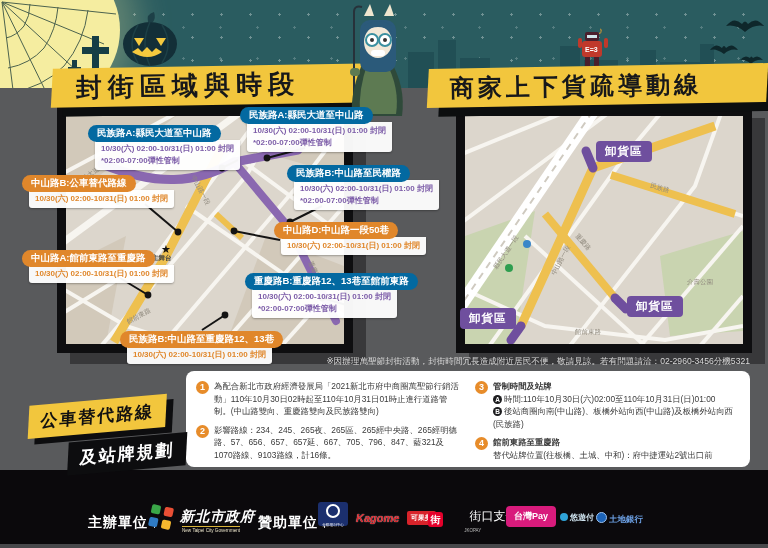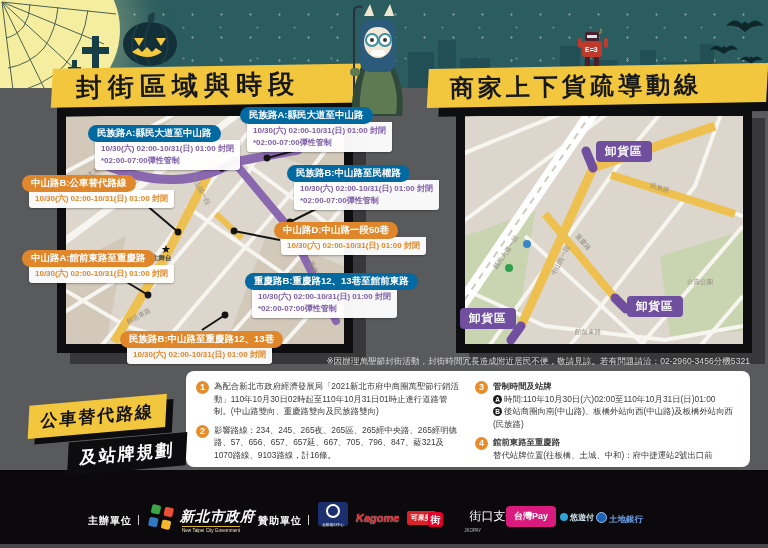--- a/index.html
+++ b/index.html
@@ -45,21 +45,21 @@
   .circ{display:inline-block;width:9px;height:9px;border-radius:50%;background:#1d1d1f;color:#fff;font-size:6.5px;line-height:9px;text-align:center;margin-right:2px;font-weight:bold;}
 
   
   .bus{position:absolute;left:30px;top:399px;z-index:6;transform:rotate(-5deg);}
   .bus .r1{display:inline-block;background:#f2c63d;color:#111;font-size:17px;font-weight:bold;letter-spacing:2px;padding:5px 12px;transform:skewX(-8deg);box-shadow:7px 6px 0 #0d0d0f;}
   .bus .r2{display:block;width:fit-content;margin:7px 0 0 36px;background:#0d0d0f;color:#fff;font-size:17px;font-weight:bold;letter-spacing:2px;padding:5px 12px;transform:skewX(-8deg);}
 
   
   .footer{position:absolute;left:0;top:470px;width:768px;height:78px;background:#0b090c;z-index:4;}
   .footer .strip{position:absolute;left:0;top:74px;width:768px;height:4px;background:#48484b;}
-  .ftxt{position:absolute;color:#fff;font-size:10px;font-weight:bold;letter-spacing:1px;white-space:nowrap;text-align:center;}
+  .ftxt{position:absolute;color:#fff;font-size:14px;font-weight:bold;letter-spacing:1px;white-space:nowrap;text-align:center;}
   .fdiv{display:inline-block;width:1px;height:10px;background:#cfcfcf;margin-left:6px;vertical-align:-1px;}
   .org-script{position:absolute;color:#fff;font-size:14px;font-weight:bold;font-style:italic;white-space:nowrap;letter-spacing:1px;}
   .org-cap{position:absolute;color:#e8e2c8;font-size:4.6px;white-space:nowrap;border-top:1px solid #d9b43a;padding-top:1px;}
   .sp{position:absolute;white-space:nowrap;}
   .sp-pxmart{width:30px;height:24px;background:#1b2f6e;border-radius:3px;text-align:center;}
   .sp-pxmart .ring{display:inline-block;width:10px;height:10px;border:2px solid #fff;border-radius:50%;margin-top:2px;}
   .sp-pxmart .nm{display:block;color:#fff;font-size:4px;transform:scale(.9);}
   .sp-kagome .scr{color:#d8232a;font-size:11px;font-weight:bold;font-style:italic;text-shadow:0 0 1px #fff;}
   .sp-kagome .bx{display:inline-block;background:#d8232a;color:#fff;font-size:7px;font-weight:bold;padding:2px 4px;border-radius:2px;margin-left:3px;vertical-align:2px;}
   .sp-jko .sq{display:inline-block;width:15px;height:15px;background:#e4002b;border-radius:3px;color:#fff;font-size:10px;font-weight:bold;text-align:center;line-height:15px;vertical-align:-3px;margin-right:2px;}

